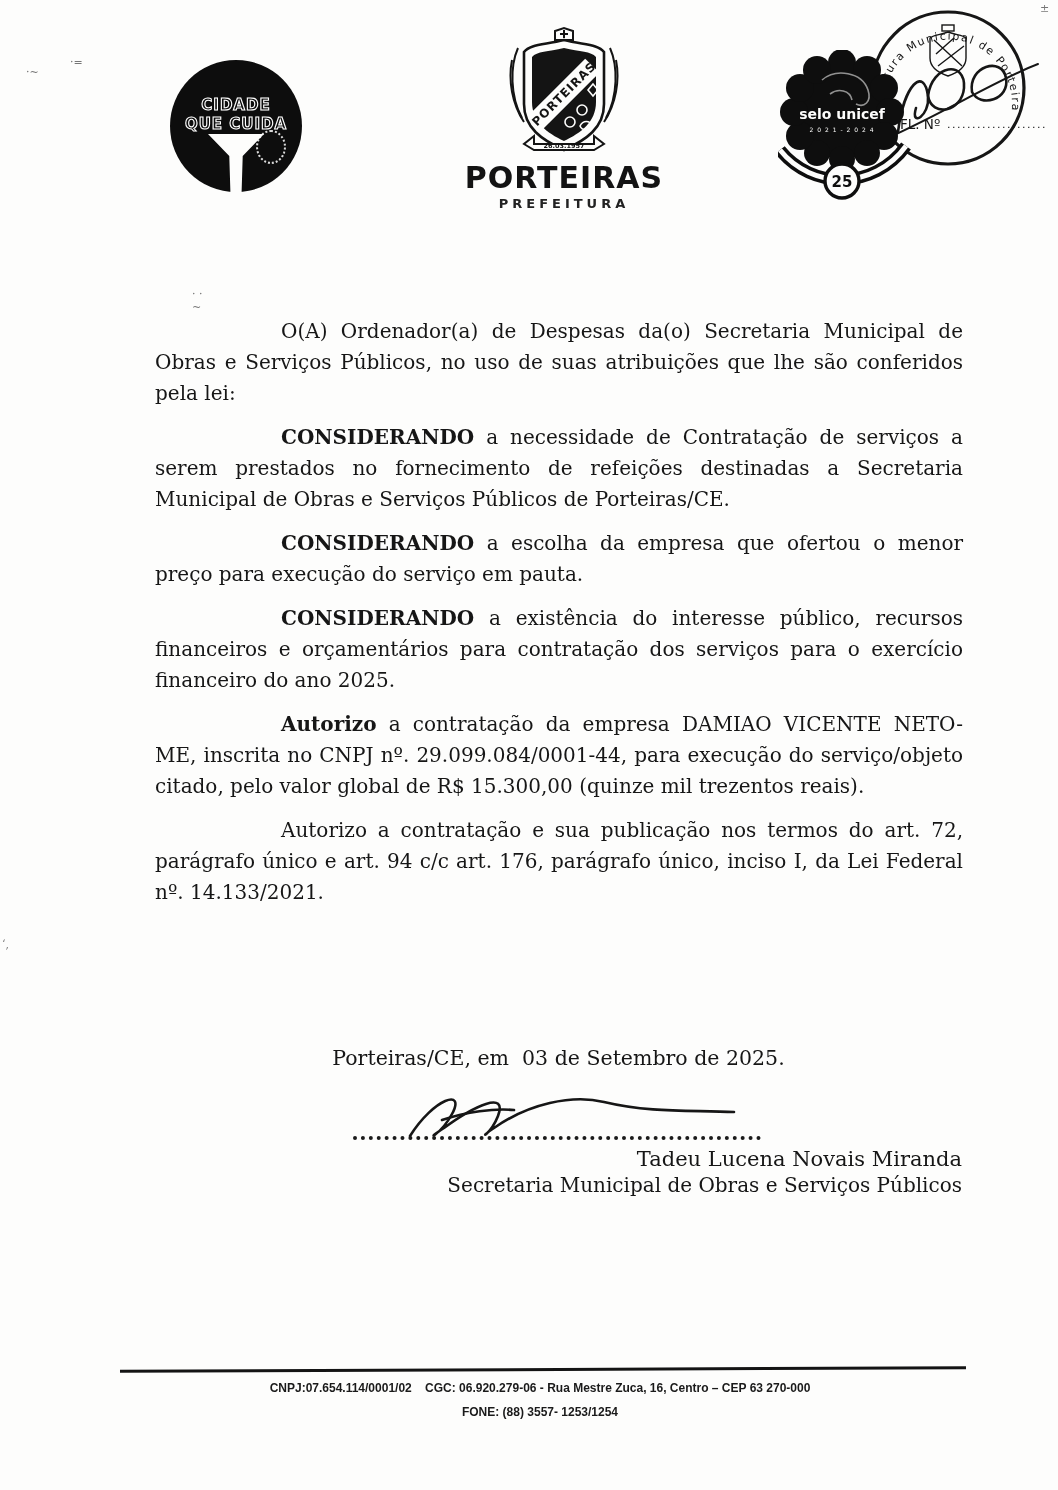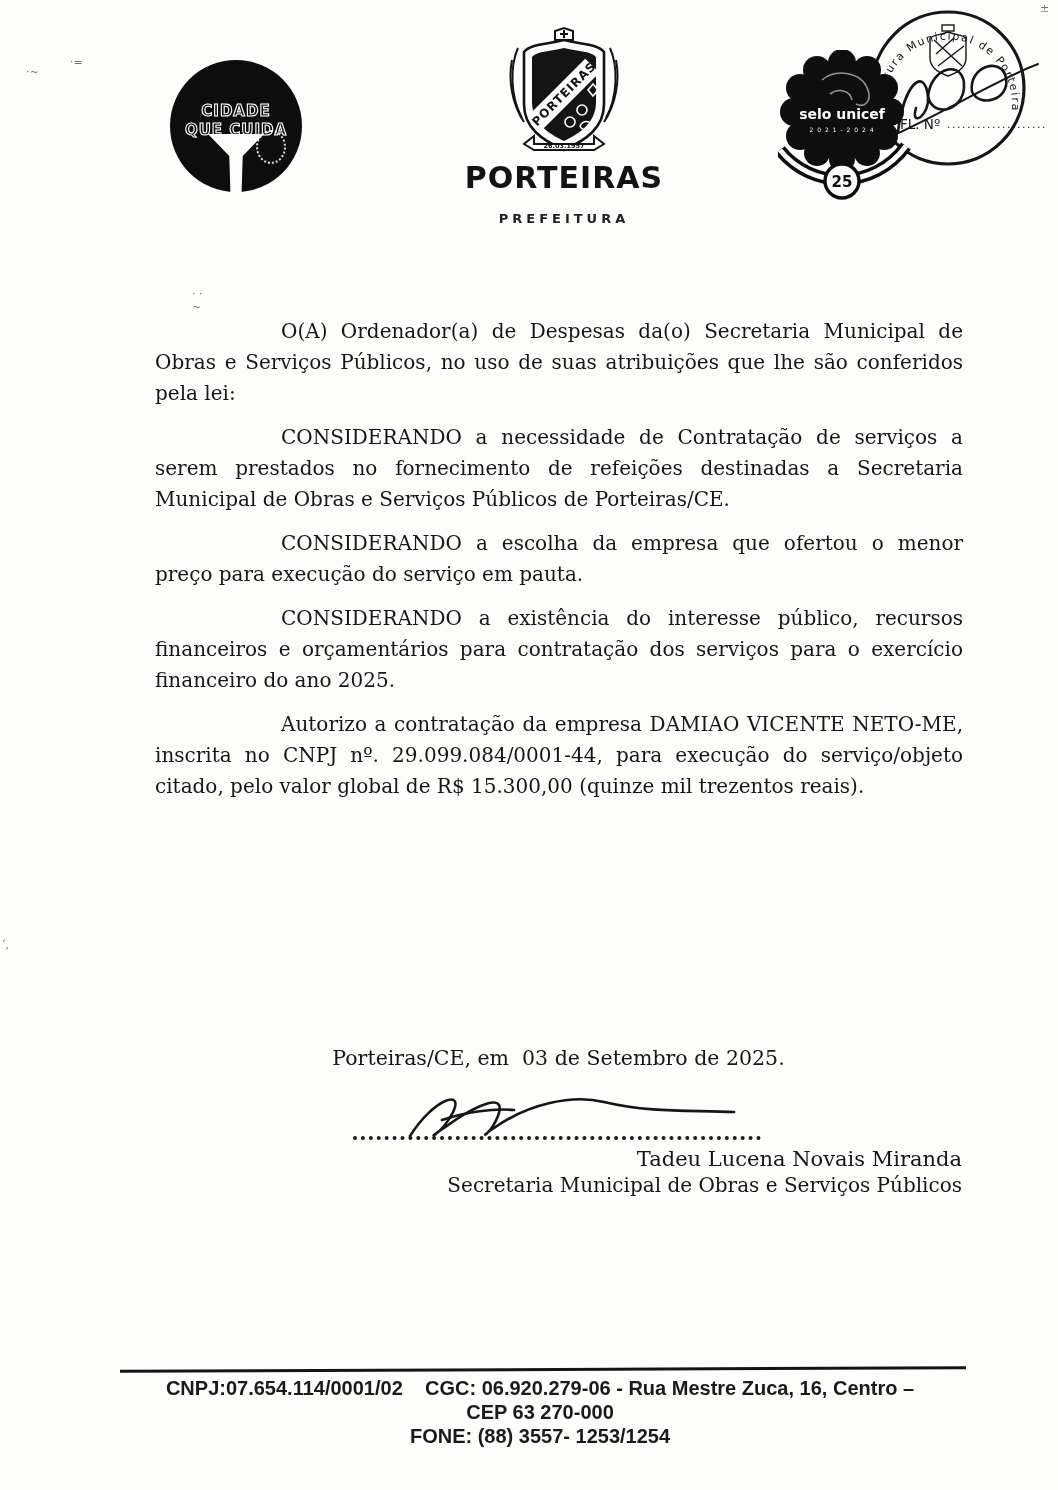--- a/index.html
+++ b/index.html
@@ -12,21 +12,21 @@
     color:#161616;
     font-family:"DejaVu Serif","Liberation Serif",serif;
     overflow:hidden;
   }
   
   .left-logo{
     position:absolute;left:170px;top:60px;width:132px;height:132px;
     background:#0d0d0d;border-radius:50%;
   }
   .left-logo .logo-text{
-    position:absolute;top:42px;left:0;width:100%;
+    position:absolute;top:36px;left:0;width:100%;
     text-align:center;
     font-family:"DejaVu Sans","Liberation Sans",sans-serif;
     font-weight:bold;font-size:15px;line-height:19px;
     color:#0d0d0d;-webkit-text-stroke:1.1px #fff;
     letter-spacing:1px;
   }
   .left-logo .funnel{
     position:absolute;left:38px;bottom:0;width:56px;height:58px;
     background:#fdfdfc;
     clip-path:polygon(0% 0%,100% 0%,62% 38%,60% 100%,40% 100%,38% 38%);
@@ -42,40 +42,40 @@
   }
   .crest-wrap svg{display:block;margin:0 auto;}
   .wordmark{
     font-family:"DejaVu Sans","Liberation Sans",sans-serif;
     font-weight:800;font-size:30px;letter-spacing:1px;color:#131313;
     margin-top:2px;
   }
   .wordsub{
     font-family:"DejaVu Sans","Liberation Sans",sans-serif;
     font-weight:600;font-size:13px;letter-spacing:4px;color:#222;
-    margin-top:16px;
+    margin-top:1px;
   }
   .stamp{position:absolute;left:842px;top:6px;}
   .unicef-seal{position:absolute;left:778px;top:50px;}
   
   .doc-title{
     position:absolute;left:155px;top:238px;width:807px;
     text-align:center;font-weight:bold;font-size:27px;
     letter-spacing:.5px;
     text-decoration:underline;
     text-decoration-thickness:3px;
     text-underline-offset:6px;
   }
   .doc-body{
     position:absolute;left:155px;top:316px;width:808px;
     font-size:20px;line-height:31px;
     text-align:justify;
   }
   .doc-body p{margin:0 0 13px 0;text-indent:126px;}
-  .p-lead{font-weight:normal;}
+  .p-lead{font-weight:bold;}
   .p-lead:empty{display:none;}
   .dateline{
     position:absolute;left:155px;top:1046px;width:807px;
     text-align:center;font-size:20.5px;
   }
   
   .sig-scrawl{position:absolute;left:382px;top:1086px;}
   .sig-dots{
     position:absolute;left:353px;top:1108px;width:408px;height:28px;
     border-bottom:4px dotted #1b1b1b;
@@ -89,21 +89,21 @@
   .sig-org{font-size:20px;}
   
   .footer-rule{
     position:absolute;left:120px;top:1368px;width:846px;height:3px;
     background:#141414;transform:rotate(-0.25deg);
   }
   .doc-footer{
     position:absolute;left:160px;top:1376px;width:760px;
     text-align:center;
     font-family:"Liberation Sans","DejaVu Sans",sans-serif;
-    font-weight:600;font-size:20px;line-height:24px;color:#1a1a1a;
+    font-weight:600;font-size:12px;line-height:24px;color:#1a1a1a;
   }
   
   .artifact{position:absolute;color:#555;font-size:11px;opacity:.8;}
 </style>
 </head>
 <body>
 
 <div class="page">
 
   <div class="stamp">
@@ -220,20 +220,21 @@
     <div class="wordsub">PREFEITURA</div>
   </div>
 
 
   <div class="doc-body">
     <p><span>O(A) Ordenador(a) de Despesas da(o) Secretaria Municipal de Obras e Serviços Públicos, no uso de suas atribuições que lhe são conferidos pela lei:</span></p>
     <p><span class="p-lead">CONSIDERANDO</span><span> a necessidade de Contratação de serviços a serem prestados no fornecimento de refeições destinadas a Secretaria Municipal de Obras e Serviços Públicos de Porteiras/CE.</span></p>
     <p><span class="p-lead">CONSIDERANDO</span><span> a escolha da empresa que ofertou o menor preço para execução do serviço em pauta.</span></p>
     <p><span class="p-lead">CONSIDERANDO</span><span> a existência do interesse público, recursos financeiros e orçamentários para contratação dos serviços para o exercício financeiro do ano 2025.</span></p>
     <p><span class="p-lead">Autorizo</span><span> a contratação da empresa DAMIAO VICENTE NETO-ME, inscrita no CNPJ nº. 29.099.084/0001-44, para execução do serviço/objeto citado, pelo valor global de R$ 15.300,00 (quinze mil trezentos reais).</span></p>
+    <p><span>Autorizo a contratação e sua publicação nos termos do art. 72, parágrafo único e art. 94 c/c art. 176, parágrafo único, inciso I, da Lei Federal nº. 14.133/2021.</span></p>
   </div>
 
   <div class="dateline">Porteiras/CE, em&nbsp; 03 de Setembro de 2025.</div>
 
   <div class="sig-scrawl">
     <svg width="360" height="58" viewBox="0 0 360 58">
       <g stroke="#161616" stroke-width="2.6" fill="none" stroke-linecap="round">
         <path d="M28,50 C52,12 84,2 70,28 C58,50 40,56 62,42 C92,20 126,4 116,30 C108,50 94,54 112,42 C146,18 190,8 222,16 C268,27 308,24 352,26"></path>
         <path d="M60,34 C84,26 112,22 132,24"></path>
       </g>

